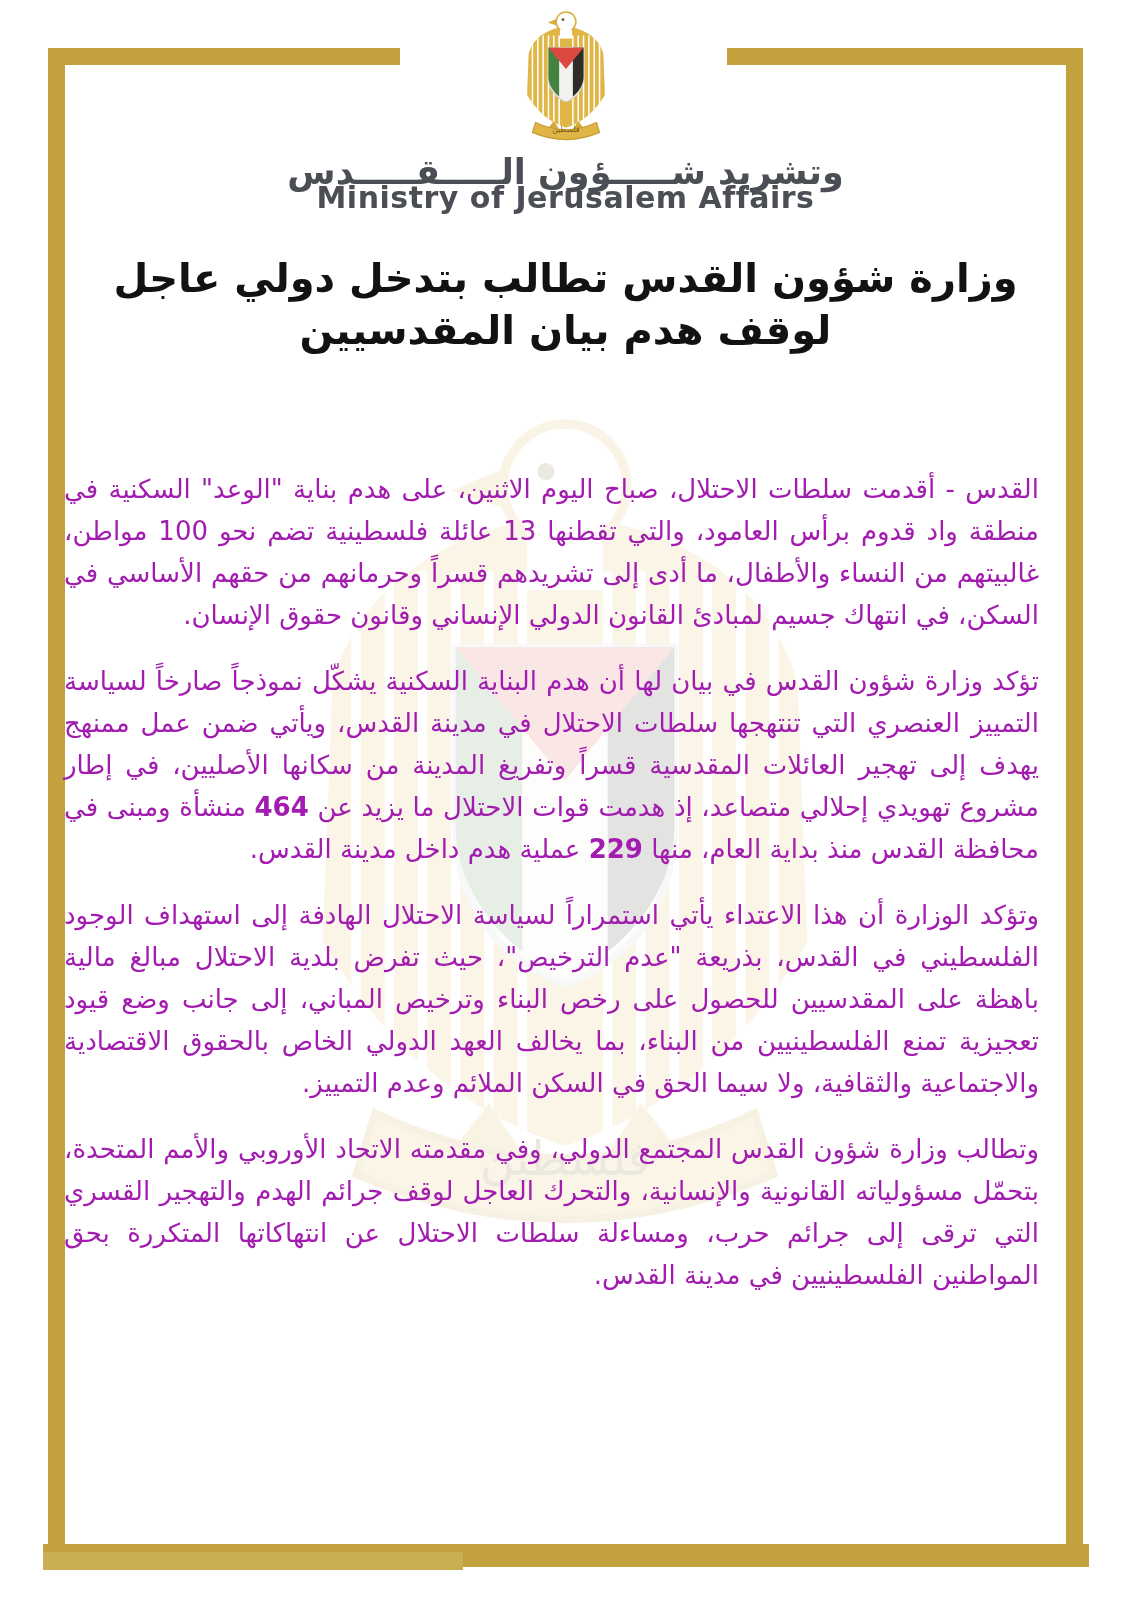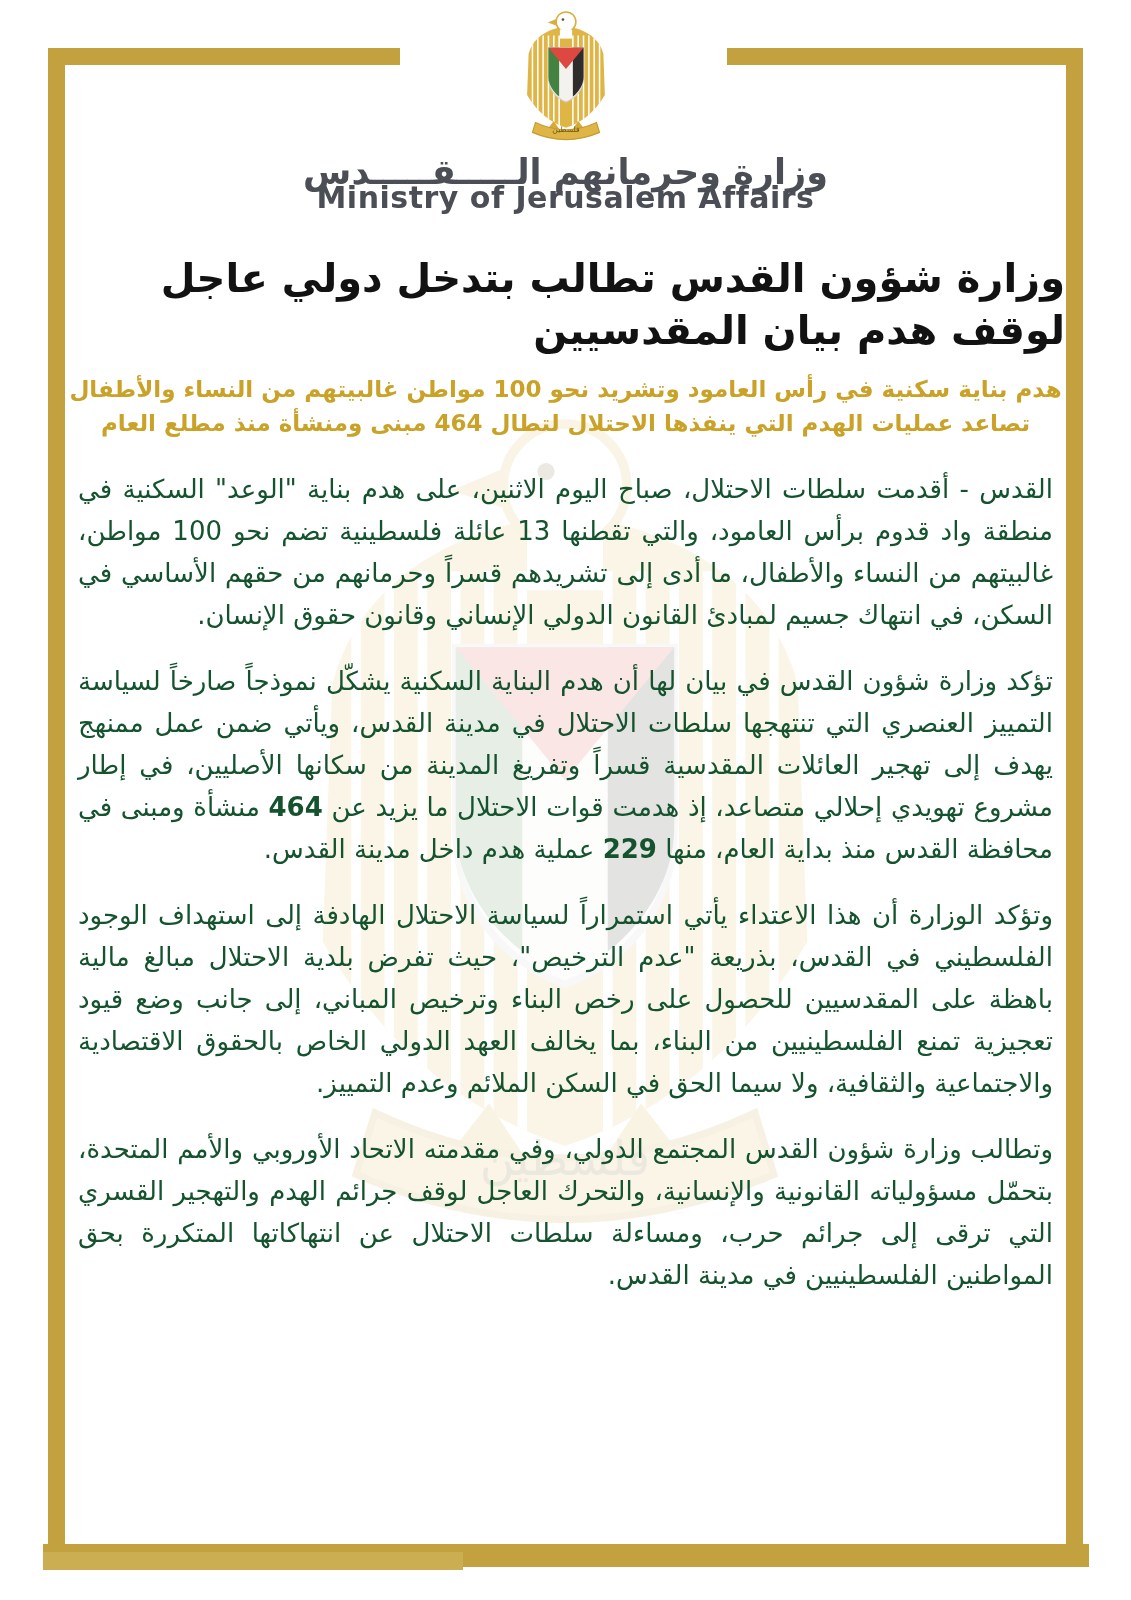--- a/index.html
+++ b/index.html
@@ -27,33 +27,33 @@
     font-size:35px;font-weight:700;color:#4B4F55;
   }
   .logo-en{
     position:absolute;top:180px;left:0;width:100%;
     text-align:center;
     font-size:30px;font-weight:700;color:#4B4F55;letter-spacing:.5px;
   }
   
   .headline{
     position:absolute;top:252px;left:66px;width:999px;
-    direction:rtl;
+    text-align:center;direction:rtl;
     font-size:40px;font-weight:800;color:#121212;line-height:52px;
   }
   .subtitle{
     position:absolute;top:372px;left:66px;width:999px;
     text-align:center;direction:rtl;
     font-size:23px;font-weight:700;color:#C9A227;line-height:34px;
   }
   
   .body-text{
-    position:absolute;top:468px;left:78px;width:975px;
+    position:absolute;top:468px;left:64px;width:975px;
     direction:rtl;text-align:justify;
-    font-size:26px;color:#14532d;line-height:42px;font-weight:500;
+    font-size:26px;color:#a21caf;line-height:42px;font-weight:500;
   }
   .body-text p{margin:0 0 24px 0;}
   .body-text .stat{font-weight:700;}
   
   .watermark{
     position:absolute;top:400px;left:185px;width:760px;height:884px;
     opacity:.13;pointer-events:none;
   }
 </style>
 </head>
@@ -103,32 +103,28 @@
   <div class="bar frame-left"></div>
   <div class="bar frame-right"></div>
   <div class="bar frame-top-l"></div>
   <div class="bar frame-top-r"></div>
   <div class="bar frame-bottom"></div>
   <div class="frame-bottom-accent" style="position:absolute;"></div>
 
   <svg class="emblem-svg" viewBox="0 0 160 186">
     <use href="#emblem"></use>
   </svg>
-  <div class="logo-ar">وزارة وحرمانهم الـــــقـــــدس</div>
+  <div class="logo-ar">وتشريد شـــــؤون الـــــقـــــدس</div>
   <div class="logo-en">Ministry of Jerusalem Affairs</div>
 
   <div class="headline">
     <div>وزارة شؤون القدس تطالب بتدخل دولي عاجل</div>
     <div>لوقف هدم بيان المقدسيين</div>
   </div>
 
-  <div class="subtitle">
-    <div>هدم بناية سكنية في رأس العامود وتشريد نحو 100 مواطن غالبيتهم من النساء والأطفال</div>
-    <div>تصاعد عمليات الهدم التي ينفذها الاحتلال لتطال 464 مبنى ومنشأة منذ مطلع العام</div>
-  </div>
 
   <div class="body-text">
     <p><span>القدس - أقدمت سلطات الاحتلال، صباح اليوم الاثنين، على هدم بناية "الوعد" السكنية في منطقة واد قدوم برأس العامود، والتي تقطنها 13 عائلة فلسطينية تضم نحو 100 مواطن، غالبيتهم من النساء والأطفال، ما أدى إلى تشريدهم قسراً وحرمانهم من حقهم الأساسي في السكن، في انتهاك جسيم لمبادئ القانون الدولي الإنساني وقانون حقوق الإنسان.</span></p>
     <p><span>تؤكد وزارة شؤون القدس في بيان لها أن هدم البناية السكنية يشكّل نموذجاً صارخاً لسياسة التمييز العنصري التي تنتهجها سلطات الاحتلال في مدينة القدس، ويأتي ضمن عمل ممنهج يهدف إلى تهجير العائلات المقدسية قسراً وتفريغ المدينة من سكانها الأصليين، في إطار مشروع تهويدي إحلالي متصاعد، إذ هدمت قوات الاحتلال ما يزيد عن </span><span class="stat">464</span><span> منشأة ومبنى في محافظة القدس منذ بداية العام، منها </span><span class="stat">229</span><span> عملية هدم داخل مدينة القدس.</span></p>
     <p><span>وتؤكد الوزارة أن هذا الاعتداء يأتي استمراراً لسياسة الاحتلال الهادفة إلى استهداف الوجود الفلسطيني في القدس، بذريعة "عدم الترخيص"، حيث تفرض بلدية الاحتلال مبالغ مالية باهظة على المقدسيين للحصول على رخص البناء وترخيص المباني، إلى جانب وضع قيود تعجيزية تمنع الفلسطينيين من البناء، بما يخالف العهد الدولي الخاص بالحقوق الاقتصادية والاجتماعية والثقافية، ولا سيما الحق في السكن الملائم وعدم التمييز.</span></p>
     <p><span>وتطالب وزارة شؤون القدس المجتمع الدولي، وفي مقدمته الاتحاد الأوروبي والأمم المتحدة، بتحمّل مسؤولياته القانونية والإنسانية، والتحرك العاجل لوقف جرائم الهدم والتهجير القسري التي ترقى إلى جرائم حرب، ومساءلة سلطات الاحتلال عن انتهاكاتها المتكررة بحق المواطنين الفلسطينيين في مدينة القدس.</span></p>
   </div>
 
 </div>
 

